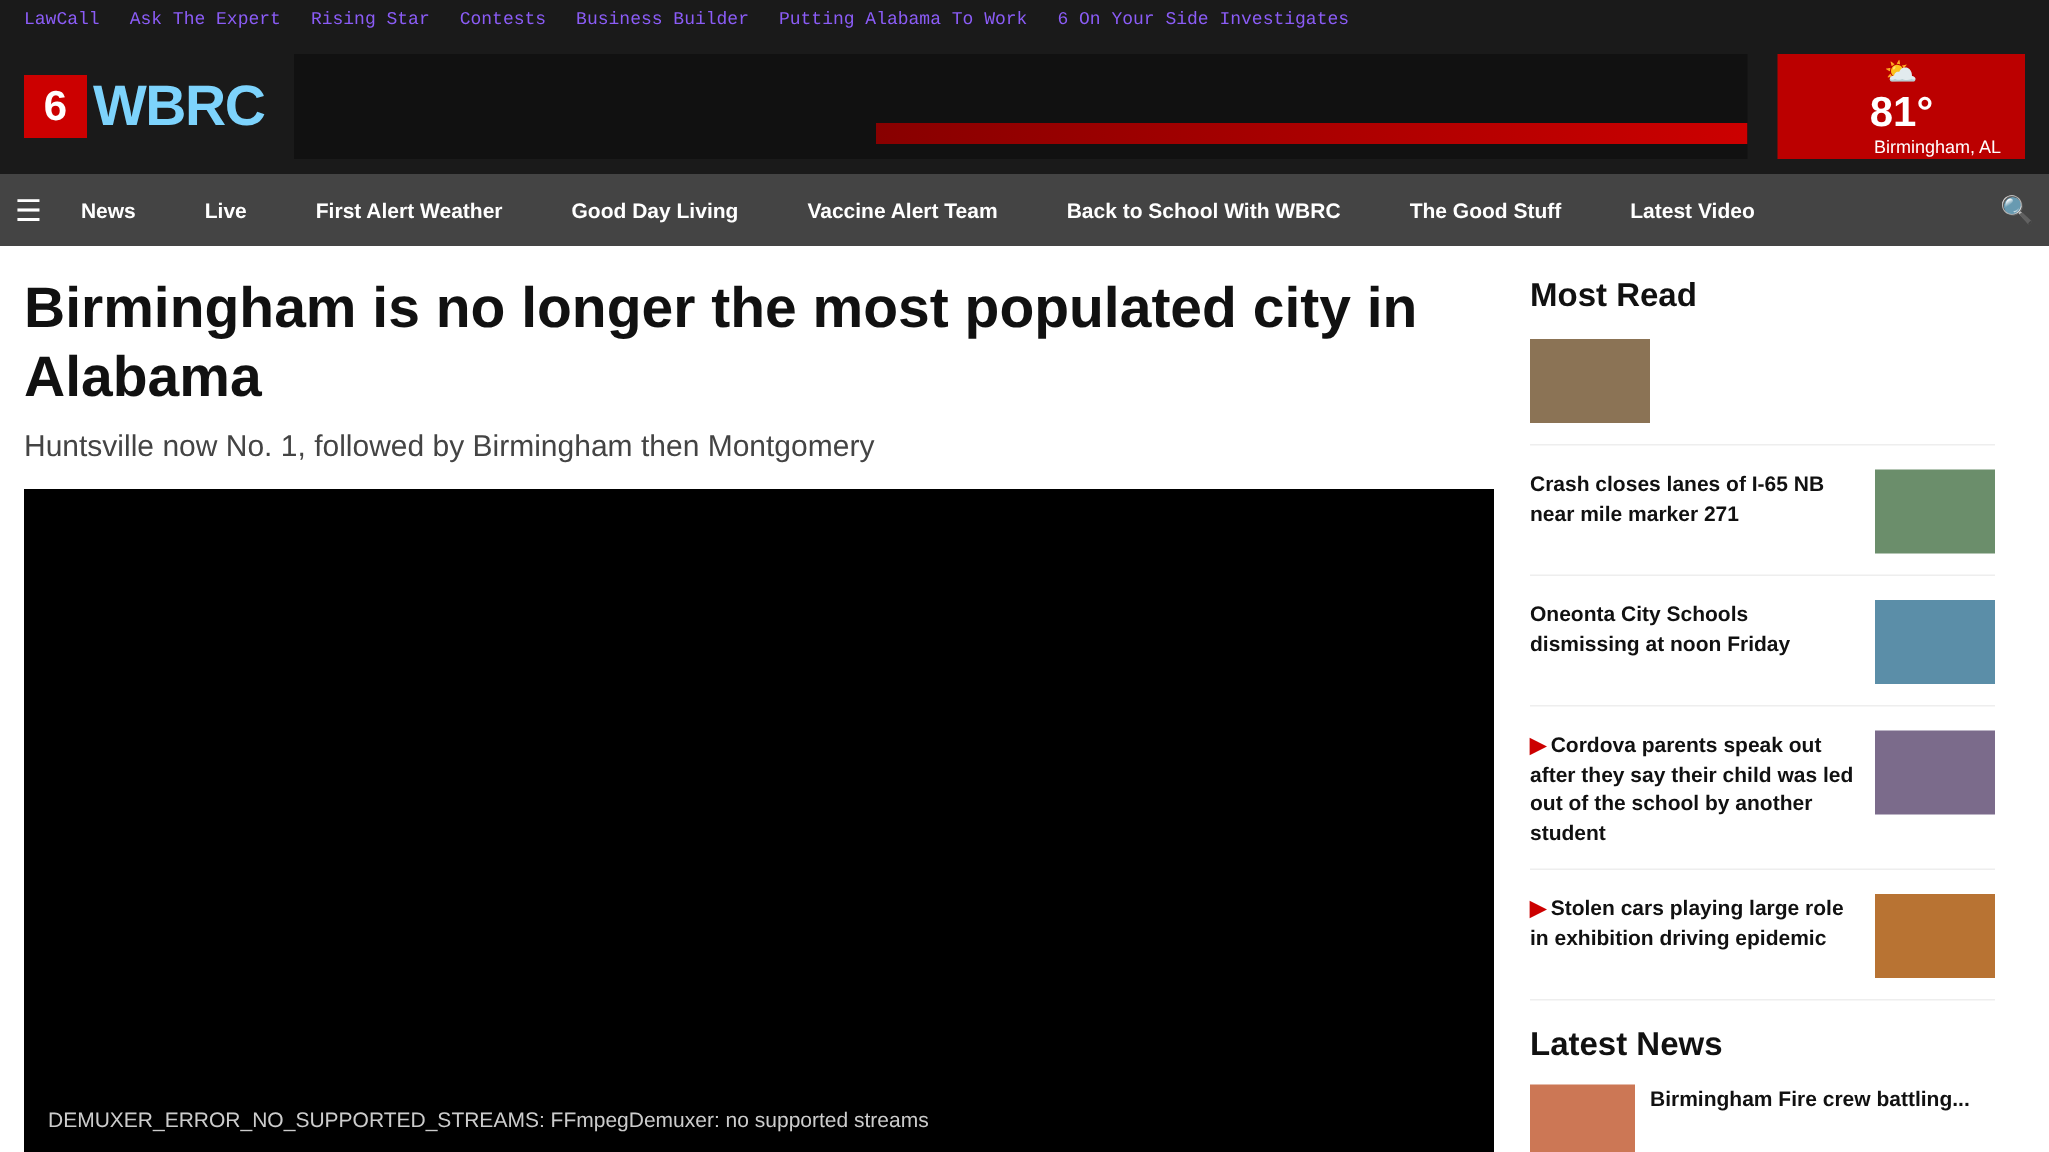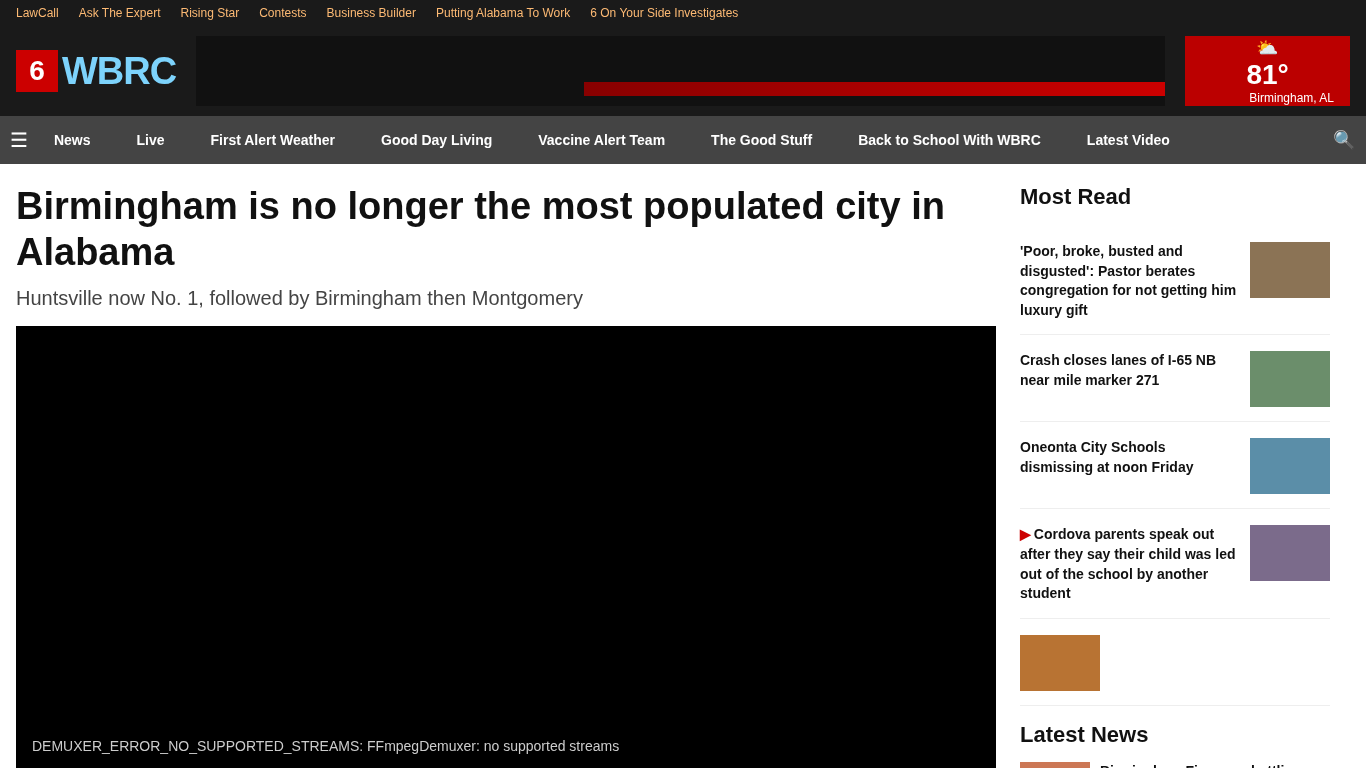--- a/index.html
+++ b/index.html
@@ -8,21 +8,21 @@
     
     #top-bar {
       background: #1a1a1a;
       color: #ccc;
       display: flex;
       align-items: center;
       padding: 6px 16px;
       font-size: 12px;
       gap: 20px;
     }
-    #top-bar a { color: #fdba74; text-decoration: none; }
+    #top-bar a { color: #8b5cf6; text-decoration: none; font-family: Liberation Mono, monospace; }
 
     
     #header {
       display: flex;
       align-items: center;
       background: #1a1a1a;
       padding: 8px 16px;
       height: 90px;
     }
     #logo {
@@ -168,21 +168,21 @@
     }
 
     
     #sidebar {
       width: 310px;
       flex-shrink: 0;
     }
     #most-read-title {
       font-size: 22px;
       font-weight: 900;
-      margin-bottom: 32px;
+      margin-bottom: 16px;
       color: #111;
     }
     .sidebar-item {
       display: flex;
       gap: 10px;
       margin-bottom: 16px;
       align-items: flex-start;
       border-bottom: 1px solid #eee;
       padding-bottom: 14px;
     }
@@ -268,42 +268,41 @@
 </div>
 
 <div id="nav-bar">
   <div id="hamburger">☰</div>
   <div id="nav-links">
     <a class="nav-link">News</a>
     <a class="nav-link">Live</a>
     <a class="nav-link">First Alert Weather</a>
     <a class="nav-link">Good Day Living</a>
     <a class="nav-link">Vaccine Alert Team</a>
+    <a class="nav-link">Back to School With WBRC</a>
     <a class="nav-link">The Good Stuff</a>
-    <a class="nav-link">Back to School With WBRC</a>
     <a class="nav-link">Latest Video</a>
   </div>
   <div id="search-icon-nav">🔍</div>
 </div>
 
 <div id="main-content">
 
   <div id="article">
     <h1 id="article-title">Birmingham is no longer the most populated city in Alabama</h1>
     <p id="article-subtitle">Huntsville now No. 1, followed by Birmingham then Montgomery</p>
     <div id="video-player">
       <div id="video-error">DEMUXER_ERROR_NO_SUPPORTED_STREAMS: FFmpegDemuxer: no supported streams</div>
     </div>
   </div>
 
   <div id="sidebar">
     <div id="most-read-title">Most Read</div>
 
     <div class="sidebar-item">
-      <div class="sidebar-item-text">'Poor, broke, busted and disgusted': Pastor berates congregation for not getting him luxury gift</div>
       <div class="sidebar-item-img img-1"></div>
     </div>
 
     <div class="sidebar-item">
       <div class="sidebar-item-text">Crash closes lanes of I-65 NB near mile marker 271</div>
       <div class="sidebar-item-img img-2"></div>
     </div>
 
     <div class="sidebar-item">
       <div class="sidebar-item-text">Oneonta City Schools dismissing at noon Friday</div>
@@ -311,20 +310,23 @@
     </div>
 
     <div class="sidebar-item">
       <div class="sidebar-item-text">
         <span class="play-icon">▶</span><span>Cordova parents speak out after they say their child was led out of the school by another student</span>
       </div>
       <div class="sidebar-item-img img-4"></div>
     </div>
 
     <div class="sidebar-item">
+      <div class="sidebar-item-text">
+        <span class="play-icon">▶</span><span>Stolen cars playing large role in exhibition driving epidemic</span>
+      </div>
       <div class="sidebar-item-img img-5"></div>
     </div>
 
     <div id="latest-news-title">Latest News</div>
     <div class="latest-news-item">
       <div class="latest-news-img"></div>
       <div class="latest-news-text">Birmingham Fire crew battling...</div>
     </div>
   </div>
 

